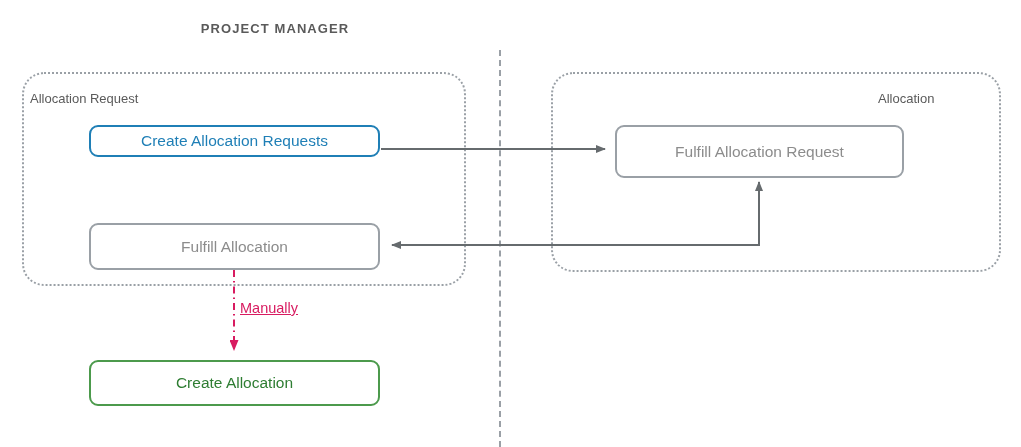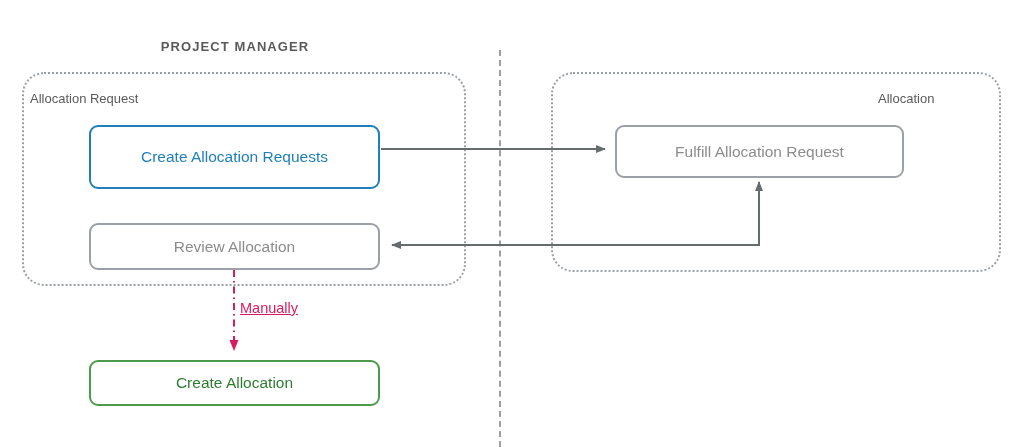--- a/index.html
+++ b/index.html
@@ -22,21 +22,21 @@
   
   .lane-title {
     position: absolute;
     font-size: 13px;
     font-weight: bold;
     color: #5a5a5a;
     letter-spacing: 1.1px;
     white-space: nowrap;
     text-align: center;
   }
-  #lane-title-left  { left: 0px;   top: 39px; width: 470px; }
+  #lane-title-left  { left: 0px;   top: 21px; width: 470px; padding-left: 40px; }
   #lane-title-right { left: 551px; top: 21px; width: 450px; }
 
   
   #lane-divider {
     position: absolute;
     left: 499px;
     top: 50px;
     width: 0;
     height: 397px;
     border-left: 2px dashed #9aa0a6;
@@ -72,21 +72,21 @@
     border: 2px solid #9aa0a6;
     border-radius: 9px;
     background: #ffffff;
     display: flex;
     align-items: center;
     justify-content: center;
     font-size: 15.5px;
     color: #8c8c8c;
   }
   #node-create-allocation-requests {
-    left: 89px; top: 125px; width: 291px; height: 64px;
+    left: 89px; top: 125px; width: 291px; height: 32px;
     border-color: #1f7fb6;
     color: #1f7fb6;
   }
   #node-review-allocation {
     left: 89px; top: 223px; width: 291px; height: 47px;
   }
   #node-create-assignments {
     left: 89px; top: 360px; width: 291px; height: 46px;
     border-color: #4c9a4c;
     color: #2e7d32;
@@ -153,19 +153,19 @@
     <path class="edge-solid" d="M 759 245 L 392 245" marker-end="url(#arrow-gray)"></path>
     <path class="edge-solid" d="M 759 246 L 759 182" marker-end="url(#arrow-gray)"></path>
 
     <path class="edge-manual" d="M 234 270 L 234 350" marker-end="url(#arrow-pink)"></path>
   </svg>
 
   <div class="edge-label" id="edge-label-manually">Manually</div>
 
   <div class="node" id="node-create-allocation-requests">Create Allocation Requests</div>
 
-  <div class="node" id="node-review-allocation">Review Allocation</div>
+  <div class="node" id="node-review-allocation">Fulfill Allocation</div>
 
   <div class="node" id="node-create-assignments">Create Allocation</div>
 
   <div class="node" id="node-fulfill-allocation-request">Fulfill Allocation Request</div>
 
 </div>
 
 </body></html>

